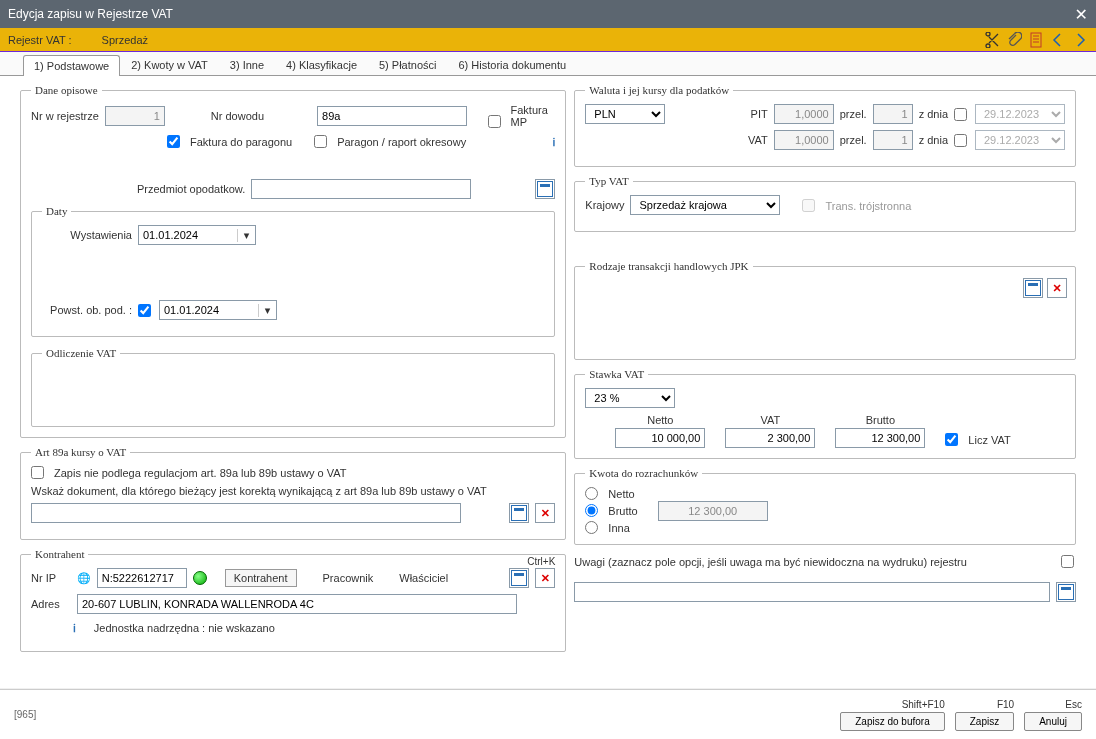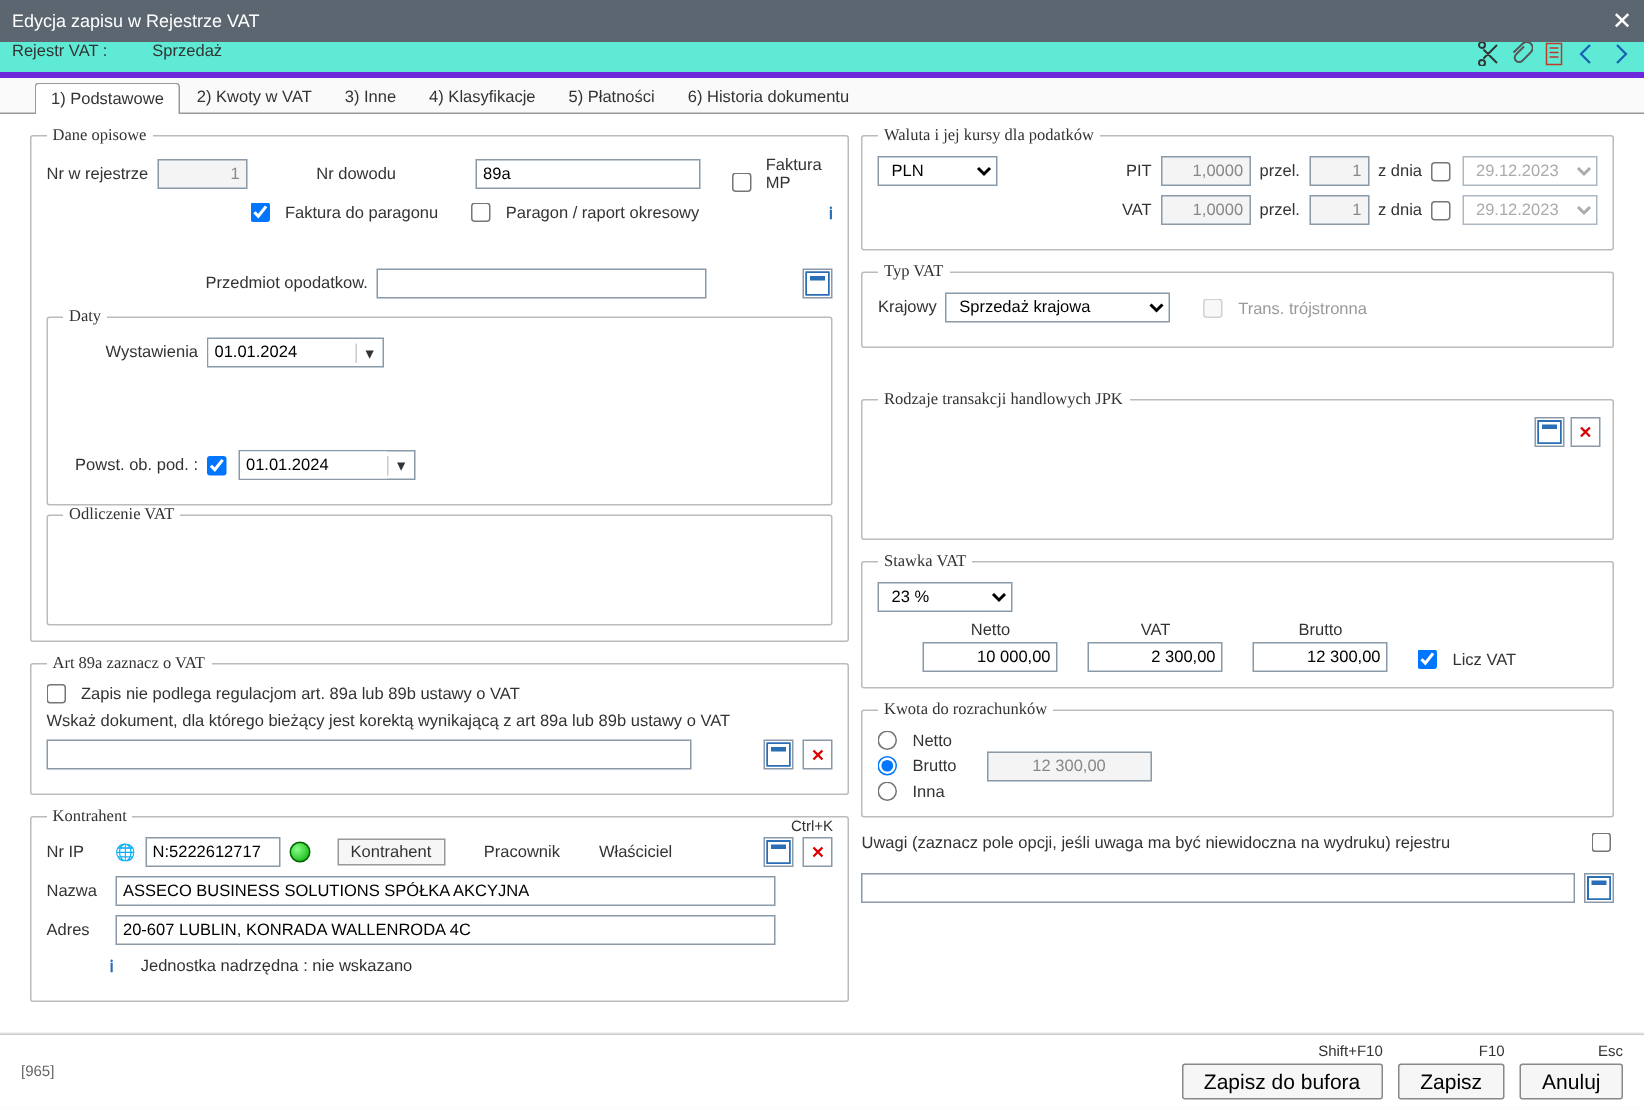--- a/index.html
+++ b/index.html
@@ -1,20 +1,20 @@
 <!DOCTYPE html>
 <html><head>
 <meta charset="utf-8">
 <style>
 * { box-sizing: border-box; margin: 0; padding: 0; }
 body { font-family: "Segoe UI", Tahoma, sans-serif; font-size: 11px; background: #f0f0f0; width: 1096px; height: 739px; overflow: hidden; color: #333; }
 .titlebar { background: #5c6670; color: #fff; height: 28px; display: flex; align-items: center; padding: 0 8px; justify-content: space-between; }
 .titlebar .title { font-size: 12px; }
 .close-x { cursor: pointer; font-size: 16px; }
-.topbar { height: 24px; display: flex; padding: 0 8px; border-bottom: 4px solid #6d28d9; background: #5eead4; justify-content: space-between; }
+.topbar { height: 24px; display: flex; align-items: center; padding: 0 8px; border-bottom: 1px solid #6d28d9; background: #eab308; justify-content: space-between; }
 .topbar-left { display: flex; gap: 30px; }
 .topbar-right { display: flex; gap: 6px; }
 .toolicon { width: 16px; height: 16px; cursor: pointer; color: #555; }
 .tabs { display: flex; height: 24px; align-items: flex-end; padding-left: 23px; background: #fafafa; border-bottom: 1px solid #999; }
 .tab { padding: 4px 10px; cursor: pointer; border: 1px solid transparent; border-bottom: none; }
 .tab.active { background: #fff; border-color: #999; border-radius: 3px 3px 0 0; position: relative; top: 1px; }
 .content { display: flex; gap: 8px; padding: 8px 20px 8px 20px; background: #fff; height: 612px; }
 .col { flex: 1; display: flex; flex-direction: column; gap: 8px; }
 fieldset { border: 1px solid #bbb; border-radius: 2px; padding: 8px 10px 10px 10px; position: relative; }
 legend { font-size: 11px; padding: 0 4px; color: #333; font-family: Liberation Serif, serif; }
@@ -29,21 +29,21 @@
 .date-wrap .dd { width: 18px; text-align: center; cursor: pointer; border-left: 1px solid #ccc; }
 .icon-btn { width: 20px; height: 20px; border: 1px solid #8a9aa8; display: inline-flex; align-items: center; justify-content: center; cursor: pointer; background: #fff; }
 .icon-btn.red { color: #d00; font-weight: bold; }
 .spacer { flex: 1; }
 .col-right fieldset { }
 .footer { position: absolute; bottom: 0; left: 0; right: 0; height: 50px; background: #fff; border-top: 1px solid #ccc; display: flex; align-items: center; padding: 0 14px; gap: 10px; }
 .footer .left { font-size: 10px; color: #666; }
 .footer .right { margin-left: auto; display: flex; gap: 10px; }
 .footer-btn-group { display: flex; flex-direction: column; align-items: flex-end; gap: 2px; }
 .footer-btn-group .shortcut { font-size: 10px; color: #333; }
-button.fbtn { border: 1px solid #888; background: #f6f6f6; padding: 3px 14px; font-size: 14px; cursor: pointer; border-radius: 2px; }
+button.fbtn { border: 1px solid #888; background: #f6f6f6; padding: 3px 14px; font-size: 10px; cursor: pointer; border-radius: 2px; }
 .info-icon::before { content: "ℹ"; color: #2a6fb5; font-weight: bold; }
 .cal-icon { display:inline-block; width:16px; height:16px; background: linear-gradient(#fff,#fff) padding-box, #2a6fb5; border:1px solid #2a6fb5; position:relative; }
 .cal-icon::after { content:""; position:absolute; top:2px; left:2px; right:2px; height:3px; background:#2a6fb5; }
 .status-dot { width:14px; height:14px; border-radius:50%; background: radial-gradient(circle at 35% 35%, #8f8, #0a0); border:1px solid #060; }
 .link-blue { color: #1a5fb4; cursor: pointer; }
 .sep-lbl { width: 100px; text-align: right; display:inline-block; }
 .legend-right-icons { position: absolute; right: 8px; top: 6px; display: flex; gap: 4px; }
 .rodzaje-box { height: 100px; }
 .stawka-cells { display:flex; gap:20px; margin-top:4px; }
 .stawka-col { display:flex; flex-direction:column; align-items:center; gap:2px; }
@@ -160,27 +160,27 @@
         <div class="row" style="margin-top:55px">
           <label class="lbl" style="width:90px;text-align:right">Powst. ob. pod. :</label>
           <input type="checkbox" checked="" style="">
           <span class="date-wrap">
             <input type="text" value="01.01.2024" style="">
             <span class="dd">▾</span>
           </span>
         </div>
       </fieldset>
 
-      <fieldset class="odliczenie" style="margin-top:0">
+      <fieldset class="odliczenie" style="margin-top:10px">
         <legend>Odliczenie VAT</legend>
       </fieldset>
     </fieldset>
 
     <fieldset class="art89">
-      <legend>Art 89a zaznacz o VAT</legend>
+      <legend>Art 89a kursy o VAT</legend>
       <div class="row">
         <label class="chk-lbl">
             <input type="checkbox" style="">
             <span>Zapis nie podlega regulacjom art. 89a lub 89b ustawy o VAT</span>
           </label>
       </div>
       <div class="row">
         <span>Wskaż dokument, dla którego bieżący jest korektą wynikającą z art 89a lub 89b ustawy o VAT</span>
       </div>
       <div class="row">
@@ -205,24 +205,20 @@
         <span class="link-blue" style="border:1px solid #999;padding:2px 8px;background:#f6f6f6;color:#333">Kontrahent</span>
         <span style="width:14px"></span>
         <span>Pracownik</span>
         <span style="width:14px"></span>
         <span>Właściciel</span>
         <span class="spacer"></span>
         <span class="icon-btn">
             <span class="cal-icon"></span>
           </span>
         <span class="icon-btn red">✕</span>
-      </div>
-      <div class="row">
-        <label class="lbl" style="width:40px">Nazwa</label>
-        <input type="text" class="kfield" value="ASSECO BUSINESS SOLUTIONS SPÓŁKA AKCYJNA" style="">
       </div>
       <div class="row">
         <label class="lbl" style="width:40px">Adres</label>
         <input type="text" class="kfield" value="20-607 LUBLIN, KONRADA WALLENRODA 4C" style="">
       </div>
       <div class="row">
         <span style="width:36px"></span>
         <span class="info-icon"></span>
         <span style="width:6px"></span>
         <span>Jednostka nadrzędna : nie wskazano</span>

